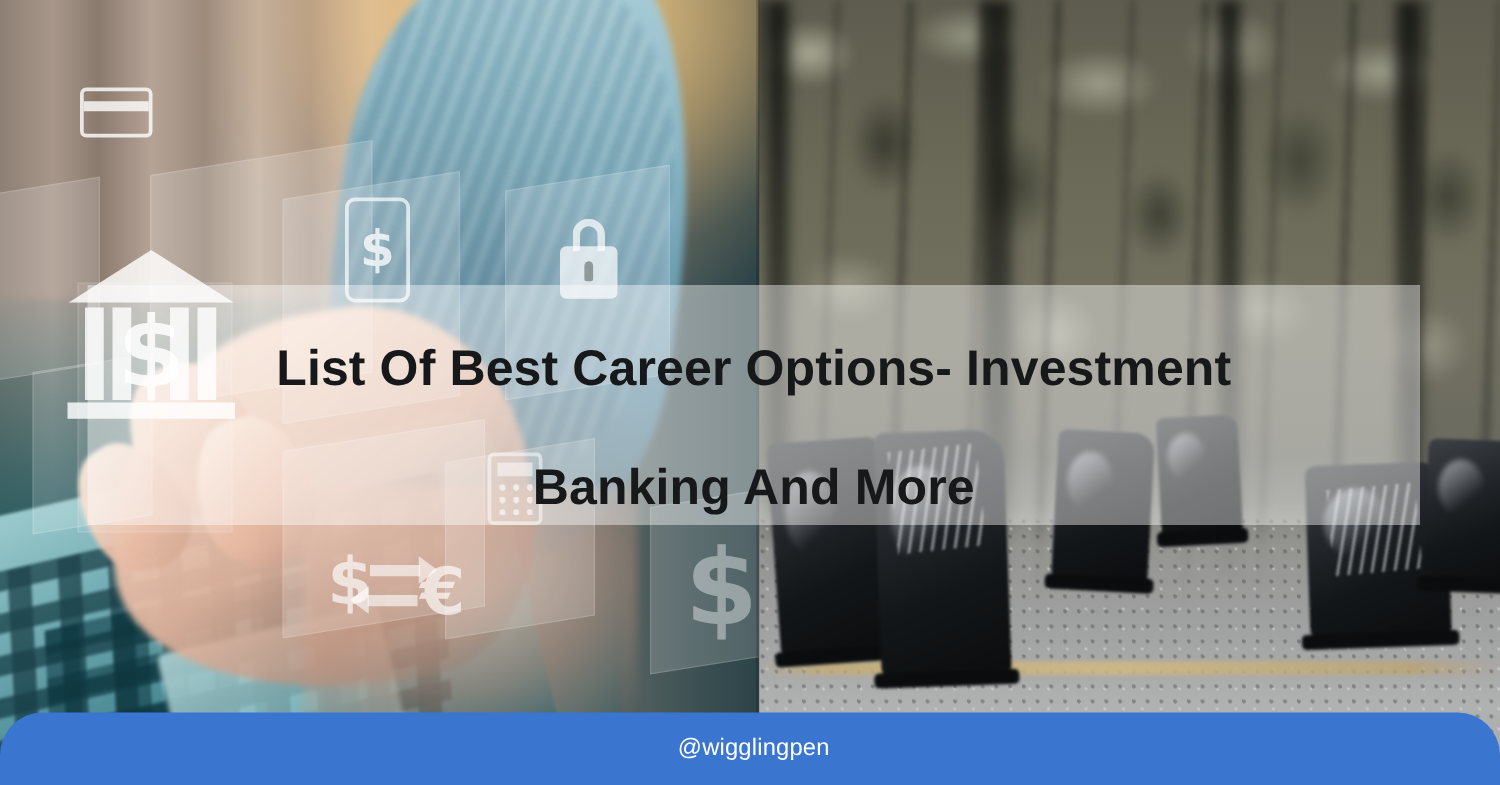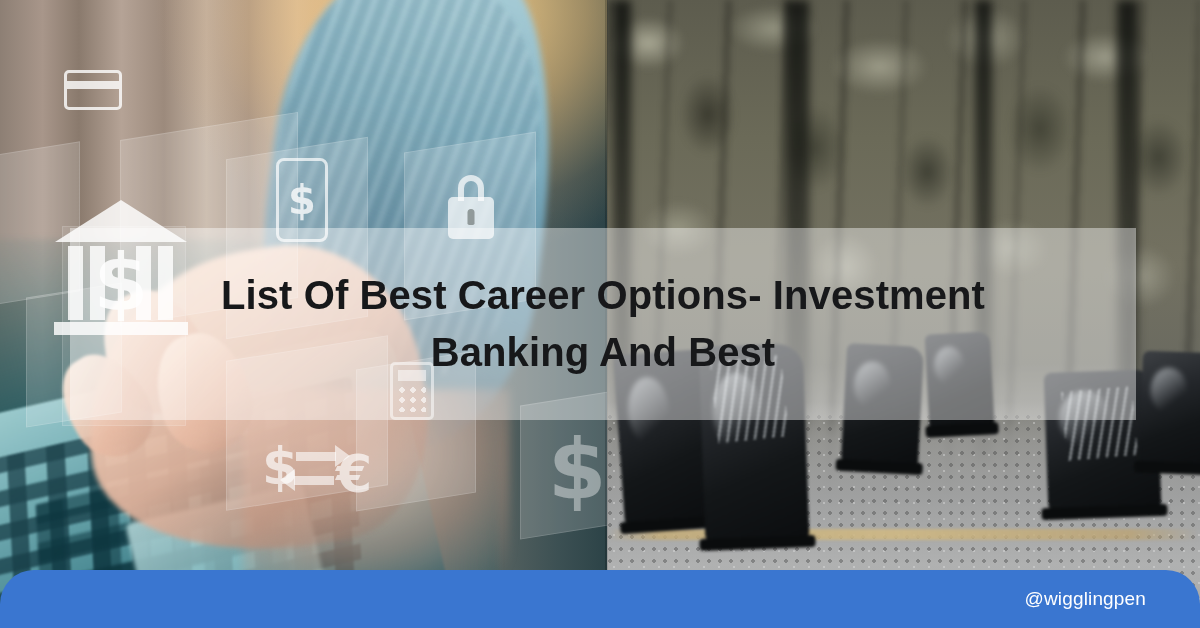--- a/index.html
+++ b/index.html
@@ -435,32 +435,32 @@
     justify-content: center;
     text-align: center;
     color: #17181a;
     font-family: "Liberation Sans", sans-serif;
     font-weight: bold;
     font-size: 40px;
     line-height: 1.42;
     letter-spacing: 0.1px;
     padding: 0 24px;
   }
-  .title-line { display: block; white-space: nowrap; }
+  .title-line { display: block; white-space: nowrap; margin-top: 38px; }
 
   
   .footer {
     position: absolute;
     left: 0; bottom: 0;
     width: 1200px; height: 58px;
     background: #3a76d0;
     border-radius: 34px 34px 0 0;
     display: flex;
     align-items: center;
-    justify-content: flex-end;
+    justify-content: center;
     padding: 0 54px 0 60px;
   }
   .footer-text {
     color: #ffffff;
     font-family: "Liberation Sans", sans-serif;
     font-size: 19px;
     letter-spacing: 0.15px;
     white-space: nowrap;
   }
   .footer-handle { font-size: 19px; }
@@ -571,20 +571,20 @@
       <div class="laces l1"></div>
       <div class="laces l2"></div>
     </div>
   </div>
 
   <div class="seam"></div>
 
   <div class="title-plate"></div>
   <div class="title-text">
     <span class="title-line">List Of Best Career Options- Investment</span>
-    <span class="title-line">Banking And Best</span>
+    <span class="title-line">Banking And More</span>
   </div>
 
   <div class="footer">
     <span class="footer-text footer-handle">@wigglingpen</span>
   </div>
 
 </div>
 
 </body></html>

